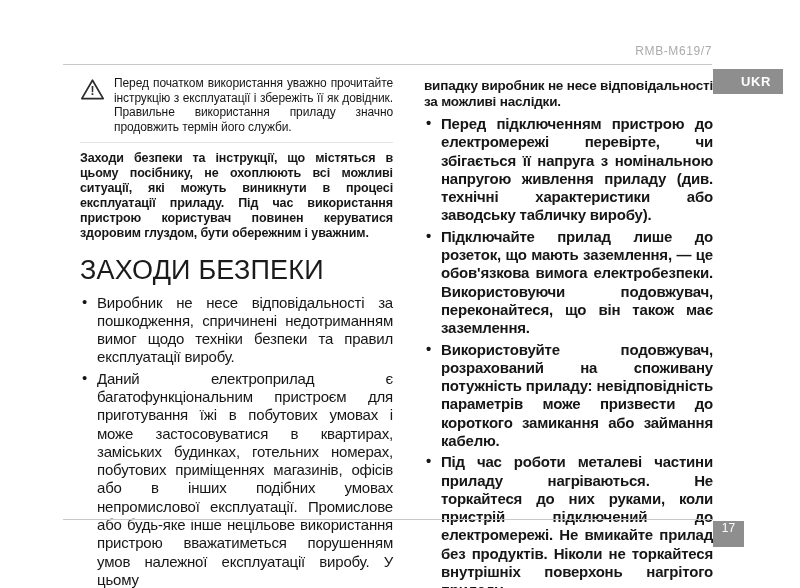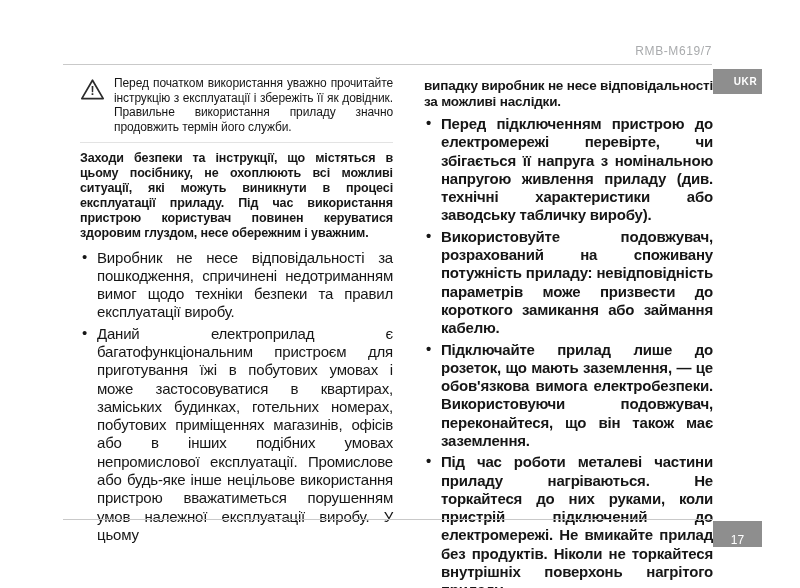--- a/index.html
+++ b/index.html
@@ -13,28 +13,28 @@
 
   .model {
     position:absolute; top:44px; right:88px;
     font-size:12px; color:#a9abad; letter-spacing:0.6px;
   }
   .rule { position:absolute; left:63px; width:649px; height:1px; background:#c9c9c9; }
   .rule.top { top:64px; }
   .rule.bottom { top:519px; }
 
   .lang-tab {
-    position:absolute; left:713px; top:69px; width:49px; height:25px;
-    background:#8e8e8e; color:#fff; font-size:10px; font-weight:bold;
+    position:absolute; left:713px; top:69px; width:70px; height:25px;
+    background:#8e8e8e; color:#fff; font-size:13px; font-weight:bold;
     display:flex; align-items:center; justify-content:center; letter-spacing:0.6px;padding-left:16px;
   }
   .page-tab {
-    position:absolute; left:713px; top:521px; width:49px; height:26px;
+    position:absolute; left:713px; top:521px; width:31px; height:26px;
     background:#8e8e8e; color:#fff; font-size:12px;
-    display:flex; align-items:flex-end; justify-content:center;
+    display:flex; align-items:flex-start; justify-content:center;
   }
 
   .col-left  { position:absolute; left:80px;  top:76px; width:313px; }
   .col-right { position:absolute; left:424px; top:78px; width:289px;font-weight:bold; }
 
   .warning { display:flex; gap:9px; padding-bottom:7px; border-bottom:1px solid #e3e3e3; }
   .warn-icon { flex:0 0 25px; padding-top:2px; }
   .warning p {
     font-size:12px; line-height:1.22;
     text-align:justify; letter-spacing:-0.1px;
@@ -76,35 +76,36 @@
     <div class="warning">
       <span class="warn-icon">
         <svg width="25" height="23" viewBox="0 0 25 23" aria-hidden="true">
           <path d="M12.5 2.2 L23.2 20.6 H1.8 Z" fill="none" stroke="#2b2b2b" stroke-width="1.7" stroke-linejoin="round"></path>
           <text x="12.5" y="17.4" text-anchor="middle" font-size="12" font-weight="bold" fill="#2b2b2b" font-family="Liberation Sans, sans-serif">!</text>
         </svg>
       </span>
       <p>Перед початком використання уважно прочитайте інструкцію з експлуатації і збережіть її як довідник. Правильне використання приладу значно продовжить термін його служби.</p>
     </div>
 
-    <p class="notice">Заходи безпеки та інструкції, що містяться в цьому посібнику, не охоплюють всі можливі ситуації, які можуть виникнути в процесі експлуатації приладу. Під час використання пристрою користувач повинен керуватися здоровим глуздом, несе обережним і уважним.</p>
+    <p class="notice">Заходи безпеки та інструкції, що містяться в цьому посібнику, не охоплюють всі можливі ситуації, які можуть виникнути в процесі експлуатації приладу. Під час використання пристрою користувач повинен керуватися здоровим глуздом, бути обережним і уважним.</p>
 
+    <h1>ЗАХОДИ БЕЗПЕКИ</h1>
 
     <ul class="bullets">
       <li>Виробник не несе відповідальності за пошкодження, спричинені недотриманням вимог щодо техніки безпеки та правил експлуатації виробу.</li>
       <li>Даний електроприлад є багатофункціональним пристроєм для приготування їжі в побутових умовах і може застосовуватися в квартирах, заміських будинках, готельних номерах, побутових приміщеннях магазинів, офісів або в інших подібних умовах непромислової експлуатації. Промислове або будь-яке інше нецільове використання пристрою вважатиметься порушенням умов належної експлуатації виробу. У цьому</li>
     </ul>
   </div>
 
   <div class="col-right">
     <p class="cont">випадку виробник не несе відповідальності за можливі наслідки.</p>
     <ul class="bullets">
       <li>Перед підключенням пристрою до електромережі перевірте, чи збігається її напруга з номінальною напругою живлення приладу (див. технічні характеристики або заводську табличку виробу).</li>
+      <li>Підключайте прилад лише до розеток, що мають заземлення, — це обов'язкова вимога електробезпеки. Використовуючи подовжувач, переконайтеся, що він також має заземлення.</li>
       <li>Використовуйте подовжувач, розрахований на споживану потужність приладу: невідповідність параметрів може призвести до короткого замикання або займання кабелю.</li>
-      <li>Підключайте прилад лише до розеток, що мають заземлення, — це обов'язкова вимога електробезпеки. Використовуючи подовжувач, переконайтеся, що він також має заземлення.</li>
       <li>Під час роботи металеві частини приладу нагріваються. Не торкайтеся до них руками, коли пристрій підключений до електромережі. Не вмикайте прилад без продуктів. Ніколи не торкайтеся внутрішніх поверхонь нагрітого приладу.</li>
     </ul>
   </div>
 
   <div class="rule bottom"></div>
   <div class="page-tab">
     <span>17</span>
   </div>
 
 </div>

